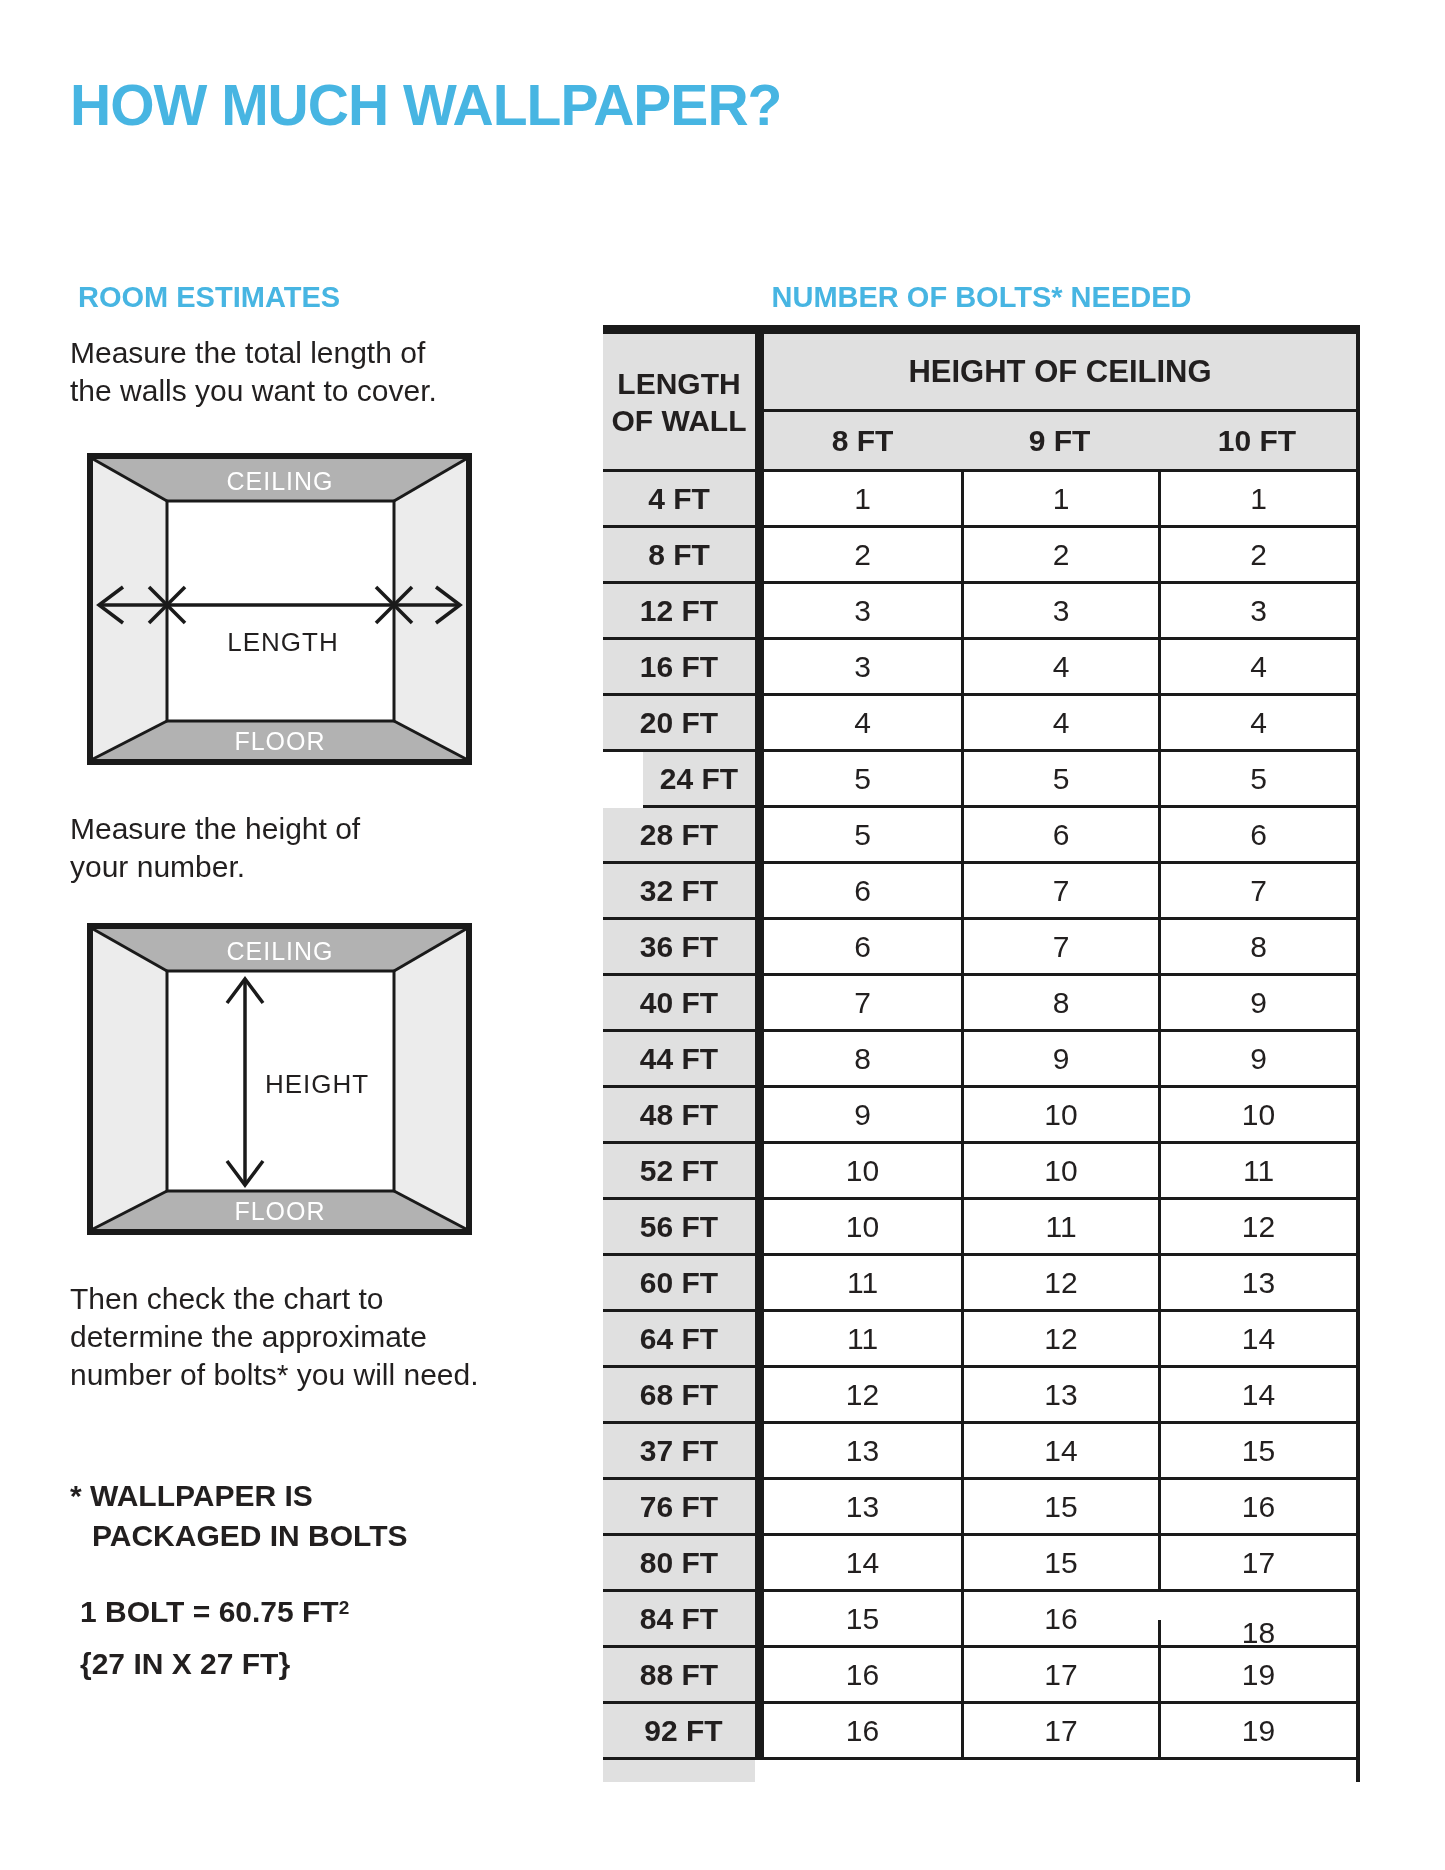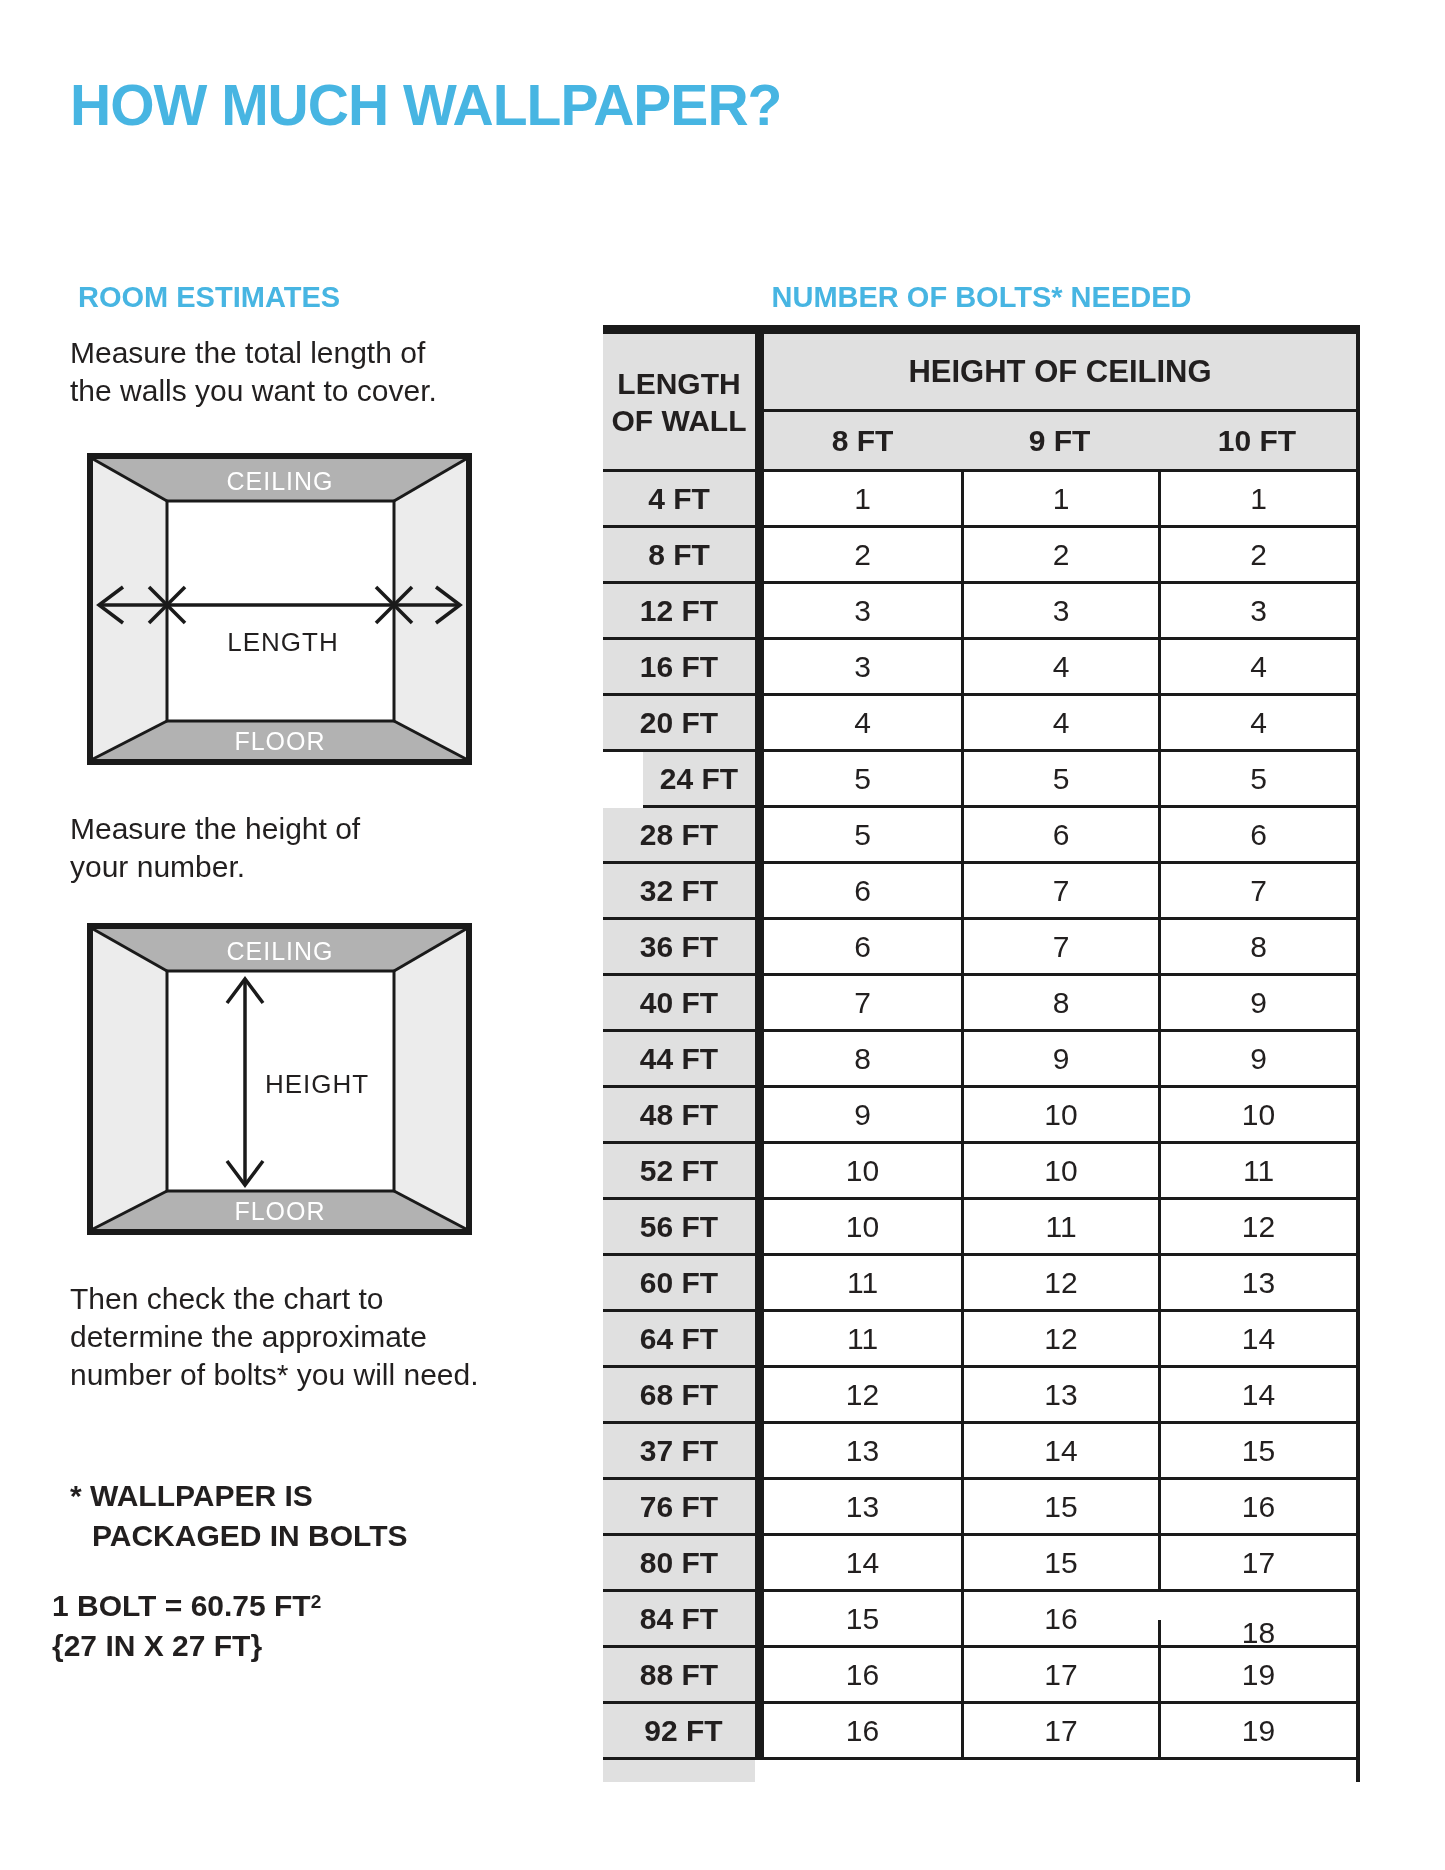--- a/index.html
+++ b/index.html
@@ -16,21 +16,21 @@
     position:absolute;top:281px;font-size:29px;font-weight:bold;white-space:nowrap;
   }
   .head-left{left:78px;}
   .head-right{left:603px;width:757px;text-align:center;}
   .para{position:absolute;left:70px;font-size:30px;line-height:38px;}
   .para-1{top:334px;}
   .para-2{top:810px;}
   .para-3{top:1280px;}
   .footnote{position:absolute;left:70px;top:1476px;font-size:30px;font-weight:bold;line-height:40px;}
   .footnote .indent{margin-left:22px;}
-  .bolt-spec{position:absolute;left:52px;top:1582px;font-size:30px;font-weight:bold;line-height:40px;}
+  .bolt-spec{position:absolute;left:80px;top:1582px;font-size:30px;font-weight:bold;line-height:52px;}
   .bolt-spec sup{font-size:19px;vertical-align:8px;}
   .diagram{position:absolute;left:87px;}
   .diagram-1{top:453px;}
   .diagram-2{top:923px;}
 
   
   .wtable{
     position:absolute;left:603px;top:325px;width:757px;
     border-top:9px solid #1a1a1a;border-right:4px solid #1a1a1a;
     display:grid;

